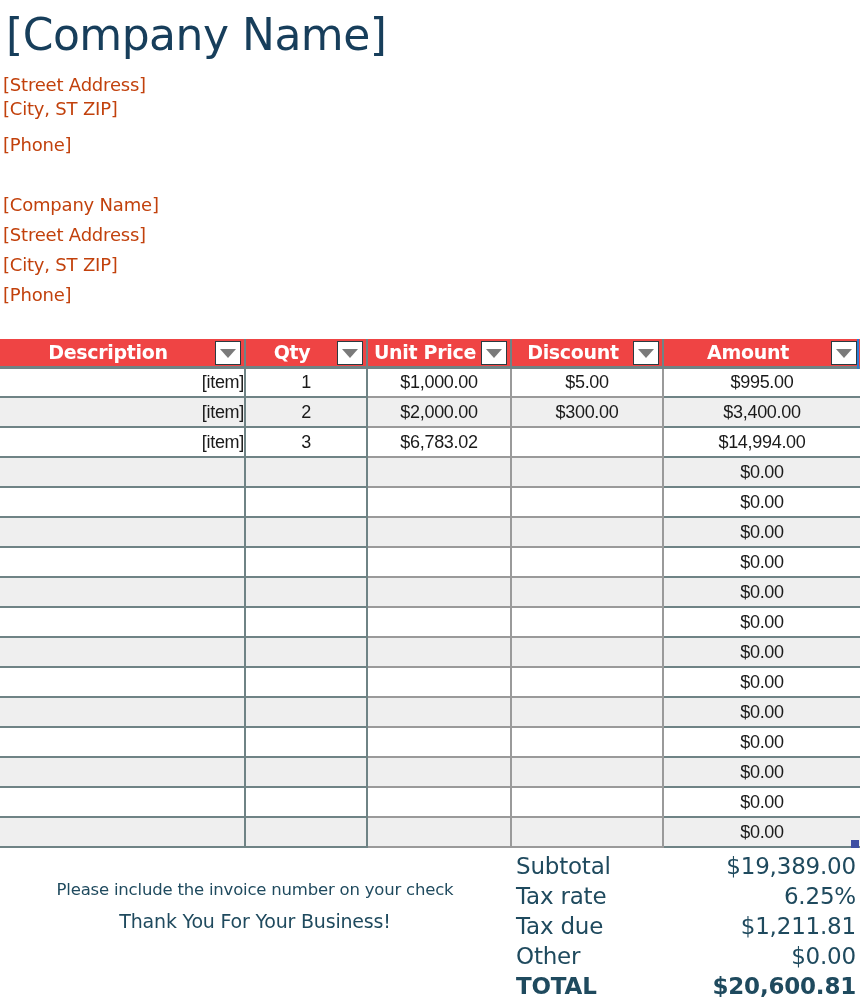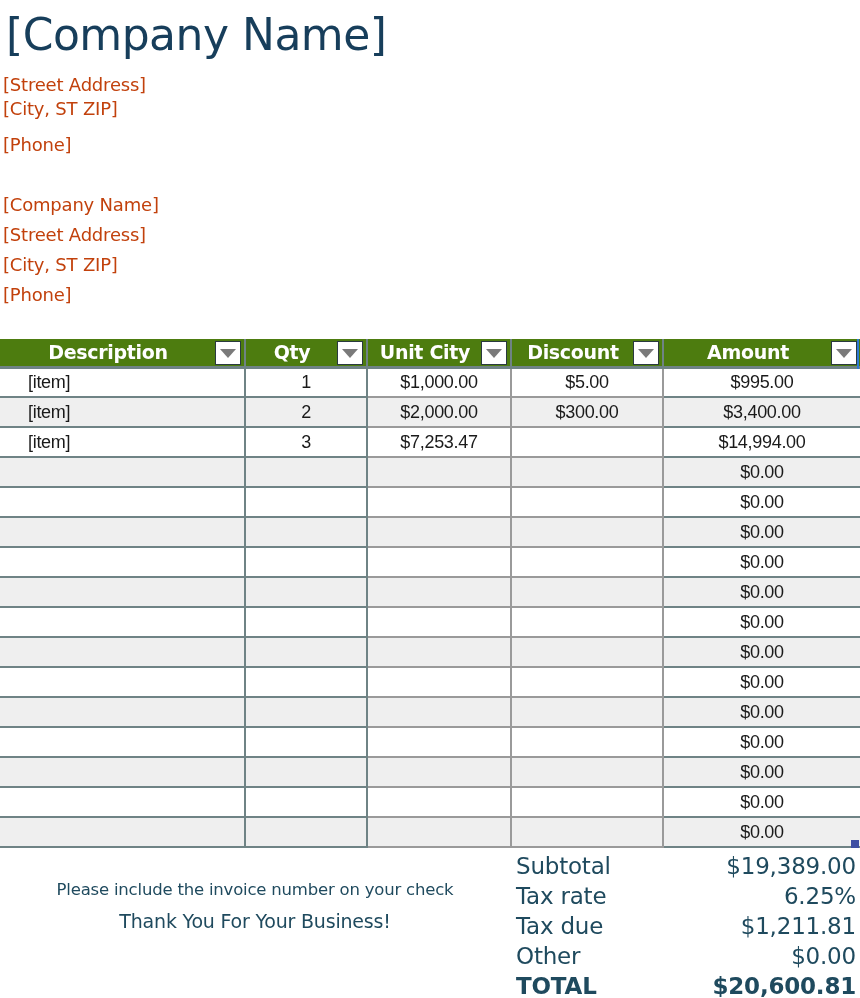--- a/index.html
+++ b/index.html
@@ -11,21 +11,21 @@
       font-size: 44px; line-height: 58px; color: #173e5b; letter-spacing: -0.5px;
     }
     .addr-line { position: absolute; left: 3px; font-size: 18px; color: #c2410c; line-height: 24px; letter-spacing: -0.2px; }
 
     .invoice-table {
       position: absolute; left: 0; top: 339px; width: 860px;
       border-collapse: collapse; table-layout: fixed;
       font-family: "Liberation Sans", sans-serif;
     }
     .invoice-table th {
-      background: #4d7c0f; color: #ffffff; height: 28px;
+      background: #ef4444; color: #ffffff; height: 28px;
       font-family: "DejaVu Sans", sans-serif; font-weight: bold; font-size: 19px;
       border-left: 2px solid #6f8385; border-right: 2px solid #6f8385;
       border-bottom: 3px solid #6f8385;
       position: relative; text-align: center; white-space: nowrap; overflow: hidden;
       letter-spacing: -0.3px;
     }
     .invoice-table th .hdr-label { display: inline-block; padding-right: 28px; }
     .filter-btn {
       position: absolute; right: 3px; top: 2px; width: 26px; height: 24px;
       background: #ffffff; border: 1px solid #2a3a40;
@@ -34,21 +34,21 @@
     .filter-btn .tri {
       width: 0; height: 0;
       border-left: 8px solid transparent; border-right: 8px solid transparent;
       border-top: 9px solid #7a7a7a;
     }
     .invoice-table td {
       height: 30px; font-size: 18px; color: #1a1a1a;
       border: 2px solid #6f8385; text-align: center; white-space: nowrap; overflow: hidden;
       letter-spacing: -0.3px;
     }
-    .invoice-table td.desc { text-align: left; padding-left: 28px; }
+    .invoice-table td.desc { text-align: right; padding-left: 28px; }
     .invoice-table tr.alt td { background: #efefef; }
     .invoice-table td.price, .invoice-table td.discount { border-color: #9a9a9a #9a9a9a; }
     .invoice-table td:first-child, .invoice-table th:first-child { border-left: none; }
     .invoice-table td:last-child, .invoice-table th:last-child { border-right: none; }
 
     .resize-handle {
       position: absolute; left: 851px; top: 840px; width: 8px; height: 8px; background: #3f4fa3;
     }
     .col-edge { position: absolute; left: 857px; top: 339px; width: 2px; height: 30px; background: #2e7bd3; }
 
@@ -85,21 +85,21 @@
       <col style="width:197px">
   </colgroup>
   <thead>
     <tr>
       <th><span class="hdr-label">Description</span><span class="filter-btn">
             <span class="tri"></span>
           </span></th>
       <th><span class="hdr-label">Qty</span><span class="filter-btn">
             <span class="tri"></span>
           </span></th>
-      <th><span class="hdr-label">Unit City</span><span class="filter-btn">
+      <th><span class="hdr-label">Unit Price</span><span class="filter-btn">
             <span class="tri"></span>
           </span></th>
       <th><span class="hdr-label">Discount</span><span class="filter-btn">
             <span class="tri"></span>
           </span></th>
       <th><span class="hdr-label">Amount</span><span class="filter-btn">
             <span class="tri"></span>
           </span></th>
     </tr>
   </thead>
@@ -114,21 +114,21 @@
       <tr class="alt">
         <td class="desc">[item]</td>
         <td class="qty">2</td>
         <td class="price">$2,000.00</td>
         <td class="discount">$300.00</td>
         <td class="amount">$3,400.00</td>
       </tr>
       <tr>
         <td class="desc">[item]</td>
         <td class="qty">3</td>
-        <td class="price">$7,253.47</td>
+        <td class="price">$6,783.02</td>
         <td class="discount"></td>
         <td class="amount">$14,994.00</td>
       </tr>
       <tr class="alt">
         <td class="desc"></td>
         <td class="qty"></td>
         <td class="price"></td>
         <td class="discount"></td>
         <td class="amount">$0.00</td>
       </tr>

